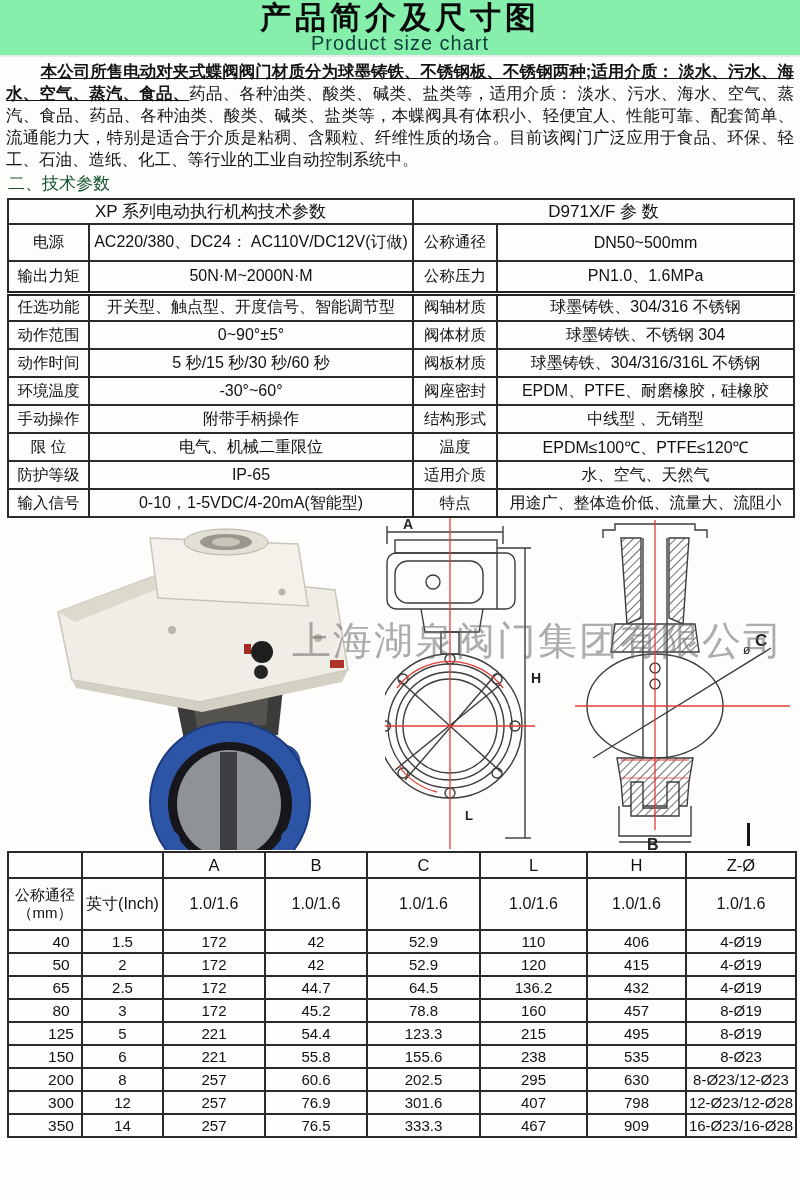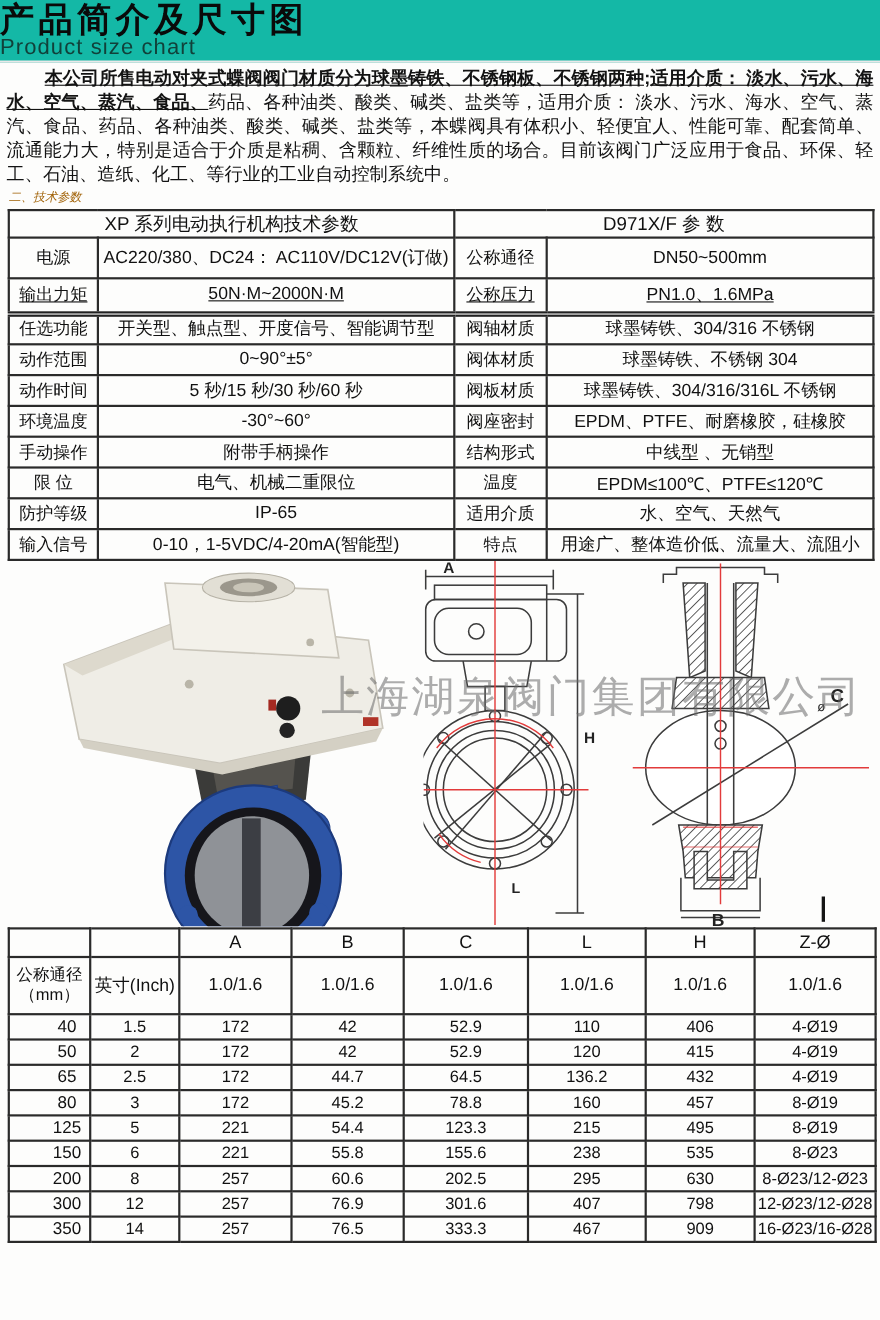--- a/index.html
+++ b/index.html
@@ -6,55 +6,55 @@
   html,body { margin:0; padding:0; }
   body {
     width:800px; height:1200px; overflow:hidden;
     background:#fdfdfc; color:#111;
     font-family:"Liberation Sans", sans-serif;
   }
   .page { position:relative; width:800px; height:1200px; }
 
   
   .banner {
-    height:57px; background:#14b8a6; 
+    height:57px; background:#86efac; text-align:center;
     border-bottom:2px solid #e9e9e9; position:relative;
   }
   .banner .title {
     font-size:31px; font-weight:bold; letter-spacing:4px;
     color:#0a0a0a; line-height:34px; padding-top:1px;
   }
   .banner .subtitle {
     font-size:20px; color:#11413a; line-height:21px; margin-top:-2px;
     font-weight:normal; letter-spacing:1px;
   }
 
   
   .intro {
     padding:3px 6px 0 6px; font-size:16.5px; line-height:22px;
     text-align:justify; color:#131313;
   }
   .intro { text-indent:2.1em; }
   .intro .lead { font-weight:bold;text-decoration:underline; }
   .sec-heading {
-    font-size:11px; padding:2px 0 2px 8px; color:#a16207;font-style:italic;
+    font-size:17px; padding:2px 0 2px 8px; color:#14532d;
   }
 
   
   table { border-collapse:collapse; table-layout:fixed; }
   .ttable {
     width:786px; margin:1px 0 0 7px; border:2px solid #1d1d1d;
   }
   .ttable th, .ttable td {
     border:2px solid #2a2a2a; text-align:center; vertical-align:middle;
     overflow:hidden; white-space:nowrap; padding:0 2px;
   }
   .ttable thead th { height:21px; font-size:17px; font-weight:normal; }
   .ttable tr.toprow td { height:37px; }
-  .ttable tr.toprow2 td { height:32px;text-decoration:underline; }
+  .ttable tr.toprow2 td { height:32px; }
   .ttable tbody td { height:28px; }
   .ttable td.lab { font-size:15.5px; }
   .ttable td.val { font-size:16px; }
   .ttable tr.sep td { border-top:5px double #222; }
 
   
   .figures { position:relative; height:333px; width:800px; }
   .figures svg { position:absolute; }
   .watermark {
     position:absolute; left:292px; top:96px; z-index:6;

